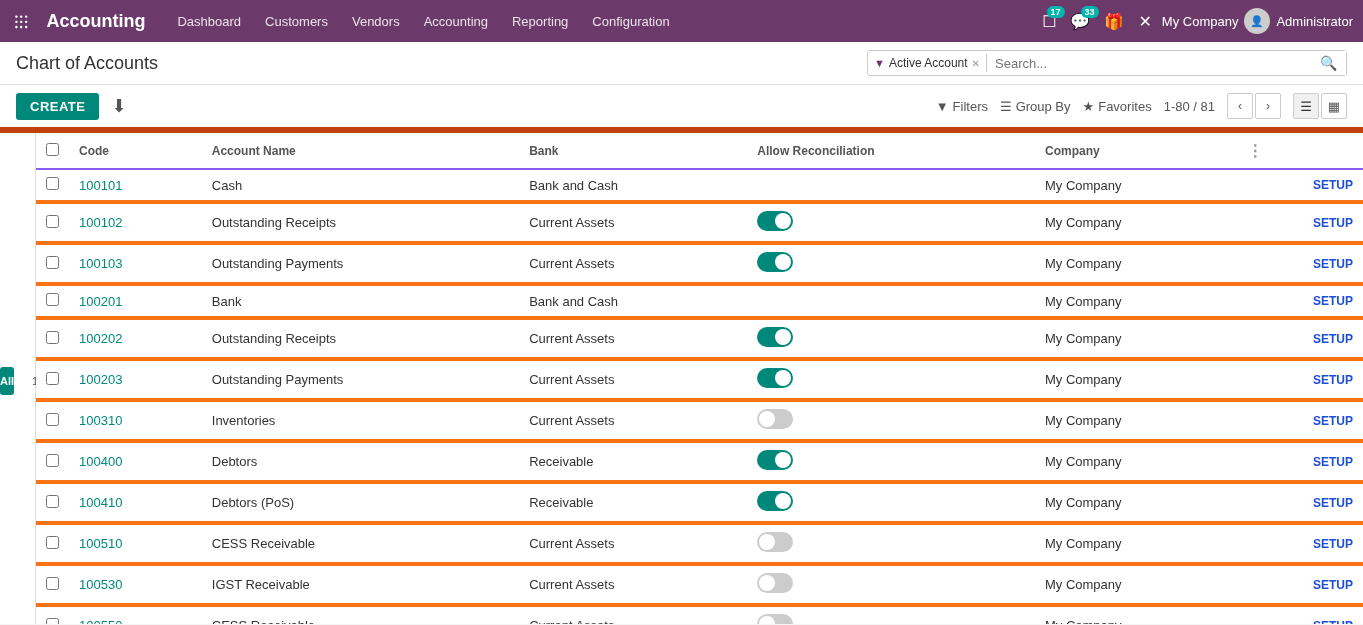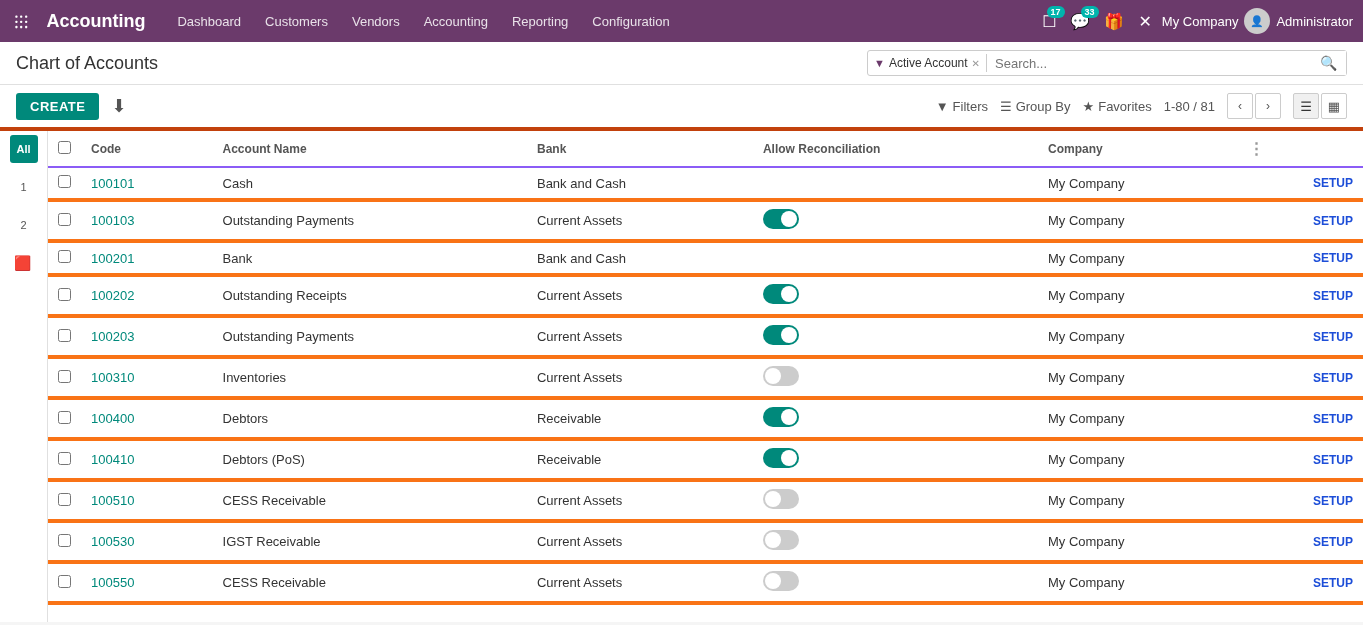--- a/index.html
+++ b/index.html
@@ -139,21 +139,21 @@
       font-size: 14px;
     }
 
     
     .toolbar {
       background: white;
       padding: 6px 16px;
       display: flex;
       align-items: center;
       justify-content: space-between;
-      border-bottom: 4px solid #c2410c;
+      border-bottom: 6px solid #c2410c;
     }
     .toolbar-left {
       display: flex;
       align-items: center;
       gap: 8px;
     }
     .btn-create {
       background: #00897b;
       color: white;
       border: none;
@@ -232,28 +232,28 @@
 
     
     .main-content {
       display: flex;
       height: calc(625px - 42px - 46px - 46px);
       overflow: hidden;
     }
 
     
     .side-groups {
-      width: 48px;
+      width: 36px;
       background: white;
       border-right: 1px solid #e0e0e0;
       display: flex;
-      flex-direction: column;
+      flex-direction: row;
       align-items: center;
       padding-top: 4px;
-      gap: 10px;
+      gap: 18px;
     }
     .side-group-item {
       width: 28px;
       height: 28px;
       display: flex;
       align-items: center;
       justify-content: center;
       border-radius: 3px;
       font-size: 11px;
       cursor: pointer;
@@ -484,20 +484,29 @@
             <td class="checkbox-col"><input type="checkbox" style=""></td>
             <td class="code-cell">100101</td>
             <td style="cursor: pointer;">Cash</td>
             <td>Bank and Cash</td>
             <td></td>
             <td>My Company</td>
             <td class="setup-btn">SETUP</td>
           </tr>
           <tr>
             <td class="checkbox-col"><input type="checkbox" style=""></td>
+            <td class="code-cell">100102</td>
+            <td style="cursor: pointer;">Outstanding Receipts</td>
+            <td>Current Assets</td>
+            <td><label class="toggle"><div class="toggle-slider on"></div></label></td>
+            <td>My Company</td>
+            <td class="setup-btn">SETUP</td>
+          </tr>
+          <tr>
+            <td class="checkbox-col"><input type="checkbox" style=""></td>
             <td class="code-cell">100103</td>
             <td style="cursor: pointer;">Outstanding Payments</td>
             <td>Current Assets</td>
             <td><label class="toggle"><div class="toggle-slider on"></div></label></td>
             <td>My Company</td>
             <td class="setup-btn">SETUP</td>
           </tr>
           <tr>
             <td class="checkbox-col"><input type="checkbox" style=""></td>
             <td class="code-cell">100201</td>

